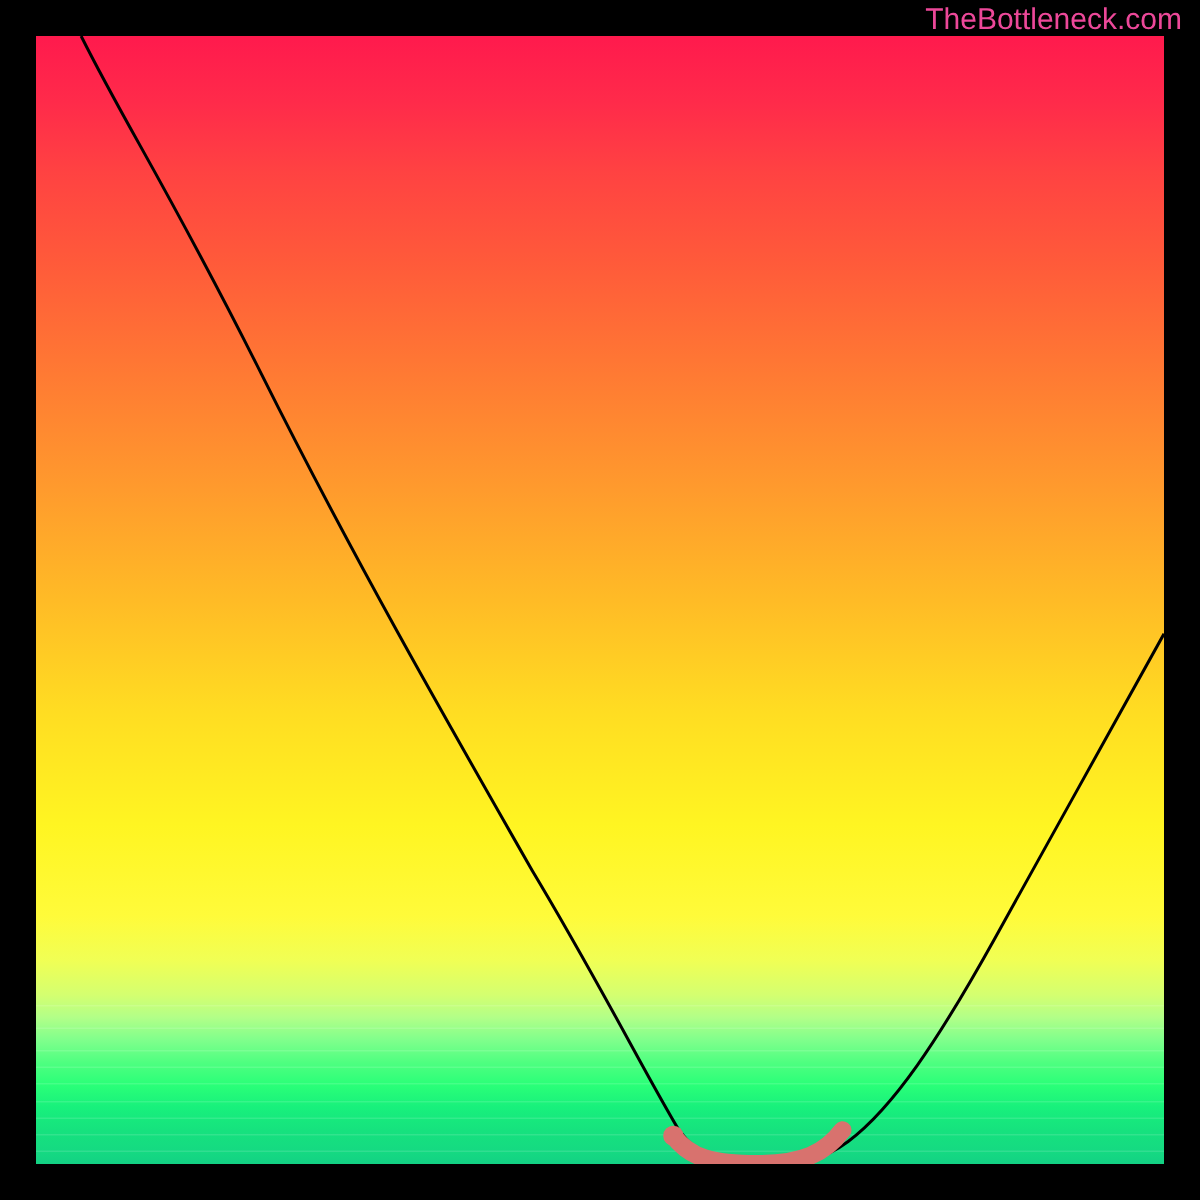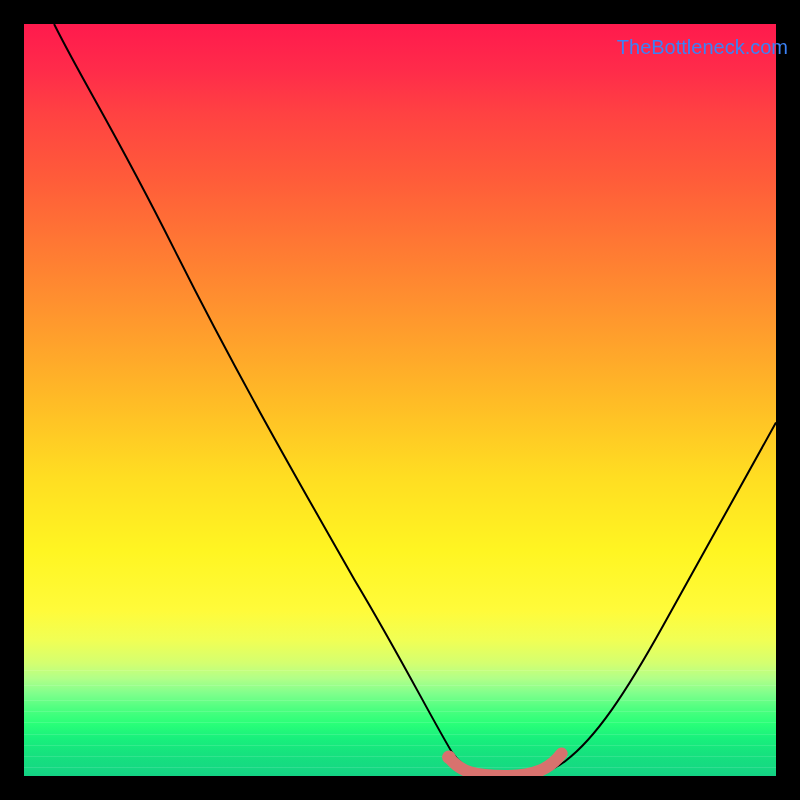--- a/index.html
+++ b/index.html
@@ -8,24 +8,23 @@
     width: 800px;
     height: 800px;
     background: #000;
     position: relative;
     font-family: Arial, Helvetica, sans-serif;
   }
   .watermark {
     position: absolute;
     top: 2px;
     right: 12px;
-    color: #3b82f6;
+    color: #ec4899;
     font-size: 20px;
     z-index: 10;
-    margin-top: 34px;
   }
   .plot-area {
     position: absolute;
     left: 24px;
     top: 24px;
     width: 752px;
     height: 752px;
     overflow: hidden;
   }
   .gradient-bg {

